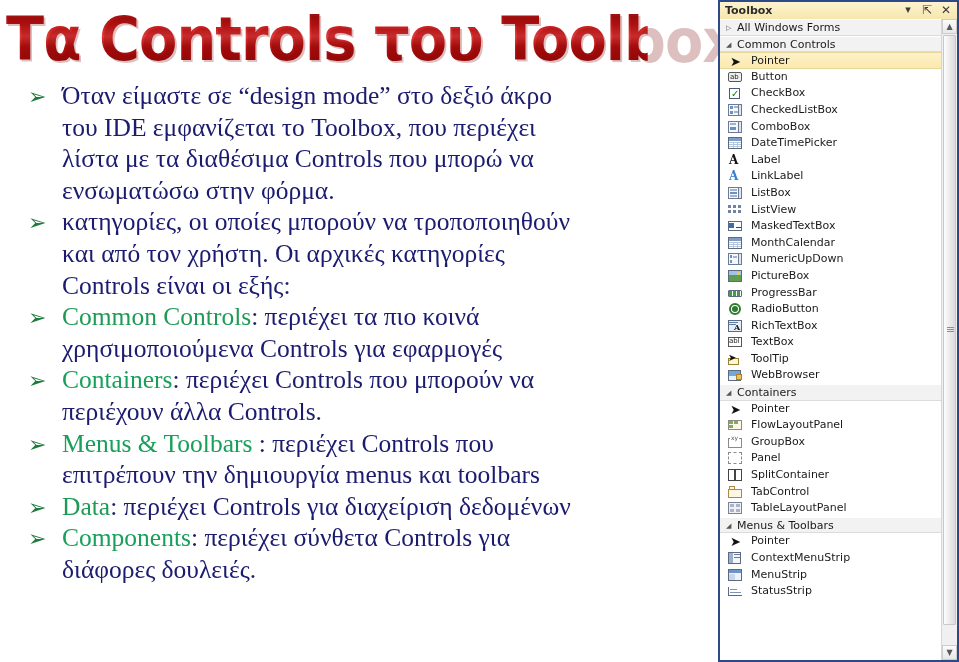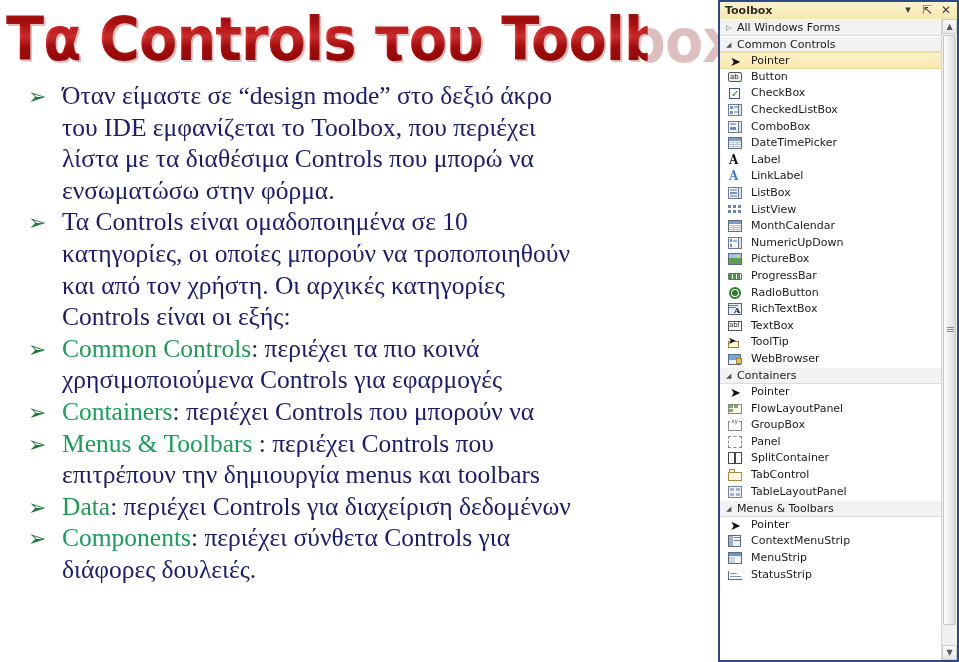--- a/index.html
+++ b/index.html
@@ -281,33 +281,33 @@
   <div id="bodyblock">
       <div class="bullet">
         <span class="mark">➢</span>
         <span class="txt">Όταν είμαστε σε “design mode” στο δεξιό άκρο</span>
         <span class="txt">του IDE εμφανίζεται το Toolbox, που περιέχει</span>
         <span class="txt">λίστα με τα διαθέσιμα Controls που μπορώ να</span>
         <span class="txt">ενσωματώσω στην φόρμα.</span>
       </div>
       <div class="bullet">
         <span class="mark">➢</span>
-        <span class="txt">Τα Controls είναι ομαδοποιημένα σε 10</span>
         <span class="txt">κατηγορίες, οι οποίες μπορούν να τροποποιηθούν</span>
         <span class="txt">και από τον χρήστη. Οι αρχικές κατηγορίες</span>
         <span class="txt">Controls είναι οι εξής:</span>
       </div>
       <div class="bullet">
         <span class="mark">➢</span>
         <span class="txt"><span class="cat">Common Controls</span><span>: περιέχει τα πιο κοινά</span></span>
         <span class="txt">χρησιμοποιούμενα Controls για εφαρμογές</span>
       </div>
       <div class="bullet">
         <span class="mark">➢</span>
         <span class="txt"><span class="cat2">Containers</span><span>: περιέχει Controls που μπορούν να</span></span>
+        <span class="txt">περιέχουν άλλα Controls.</span>
       </div>
       <div class="bullet">
         <span class="mark">➢</span>
         <span class="txt"><span class="cat2">Menus &amp; Toolbars</span><span> : περιέχει Controls που</span></span>
         <span class="txt">επιτρέπουν την δημιουργία menus και toolbars</span>
       </div>
       <div class="bullet">
         <span class="mark">➢</span>
         <span class="txt"><span class="cat">Data</span><span>: περιέχει Controls για διαχείριση δεδομένων</span></span>
       </div>
@@ -392,20 +392,24 @@
             <span class="bx g-s" style="left:2px;top:2px;width:7px;height:2px"></span>
             <span class="bx g-b" style="left:2px;top:5px;width:7px;height:2px"></span>
             <span class="bx g-s" style="left:2px;top:8px;width:7px;height:2px"></span>
             <span class="sp"></span>
           </span>
           <span class="ilabel">ListBox</span>
         </div>
         <div class="irow">
           <span class="ico"><span class="ico-lv"><span class="bx a" style="left:0px;top:1px;width:3px;height:3px"></span><span class="bx a" style="left:5px;top:1px;width:3px;height:3px"></span><span class="bx a" style="left:10px;top:1px;width:3px;height:3px"></span><span class="bx a" style="left:0px;top:6px;width:3px;height:3px"></span><span class="bx a" style="left:5px;top:6px;width:3px;height:3px"></span><span class="bx a" style="left:10px;top:6px;width:3px;height:3px"></span></span></span>
           <span class="ilabel">ListView</span>
+        </div>
+        <div class="irow">
+          <span class="ico"><span class="ico-mask"><span class="bx f"></span><span class="bx b"></span><span class="bx u"></span></span></span>
+          <span class="ilabel">MaskedTextBox</span>
         </div>
         <div class="irow">
           <span class="ico"><span class="ico-cal"><span class="bx f"></span><span class="bx hd"></span><span class="bx g1"></span><span class="bx g2"></span><span class="bx g3"></span><span class="bx v1"></span><span class="bx v2"></span></span></span>
           <span class="ilabel">MonthCalendar</span>
         </div>
         <div class="irow">
           <span class="ico">
             <span class="bx g-l"></span>
             <span class="bx g-b" style="left:2px;top:2px;width:2px;height:3px"></span>
             <span class="bx g-b" style="left:2px;top:7px;width:2px;height:3px"></span>

